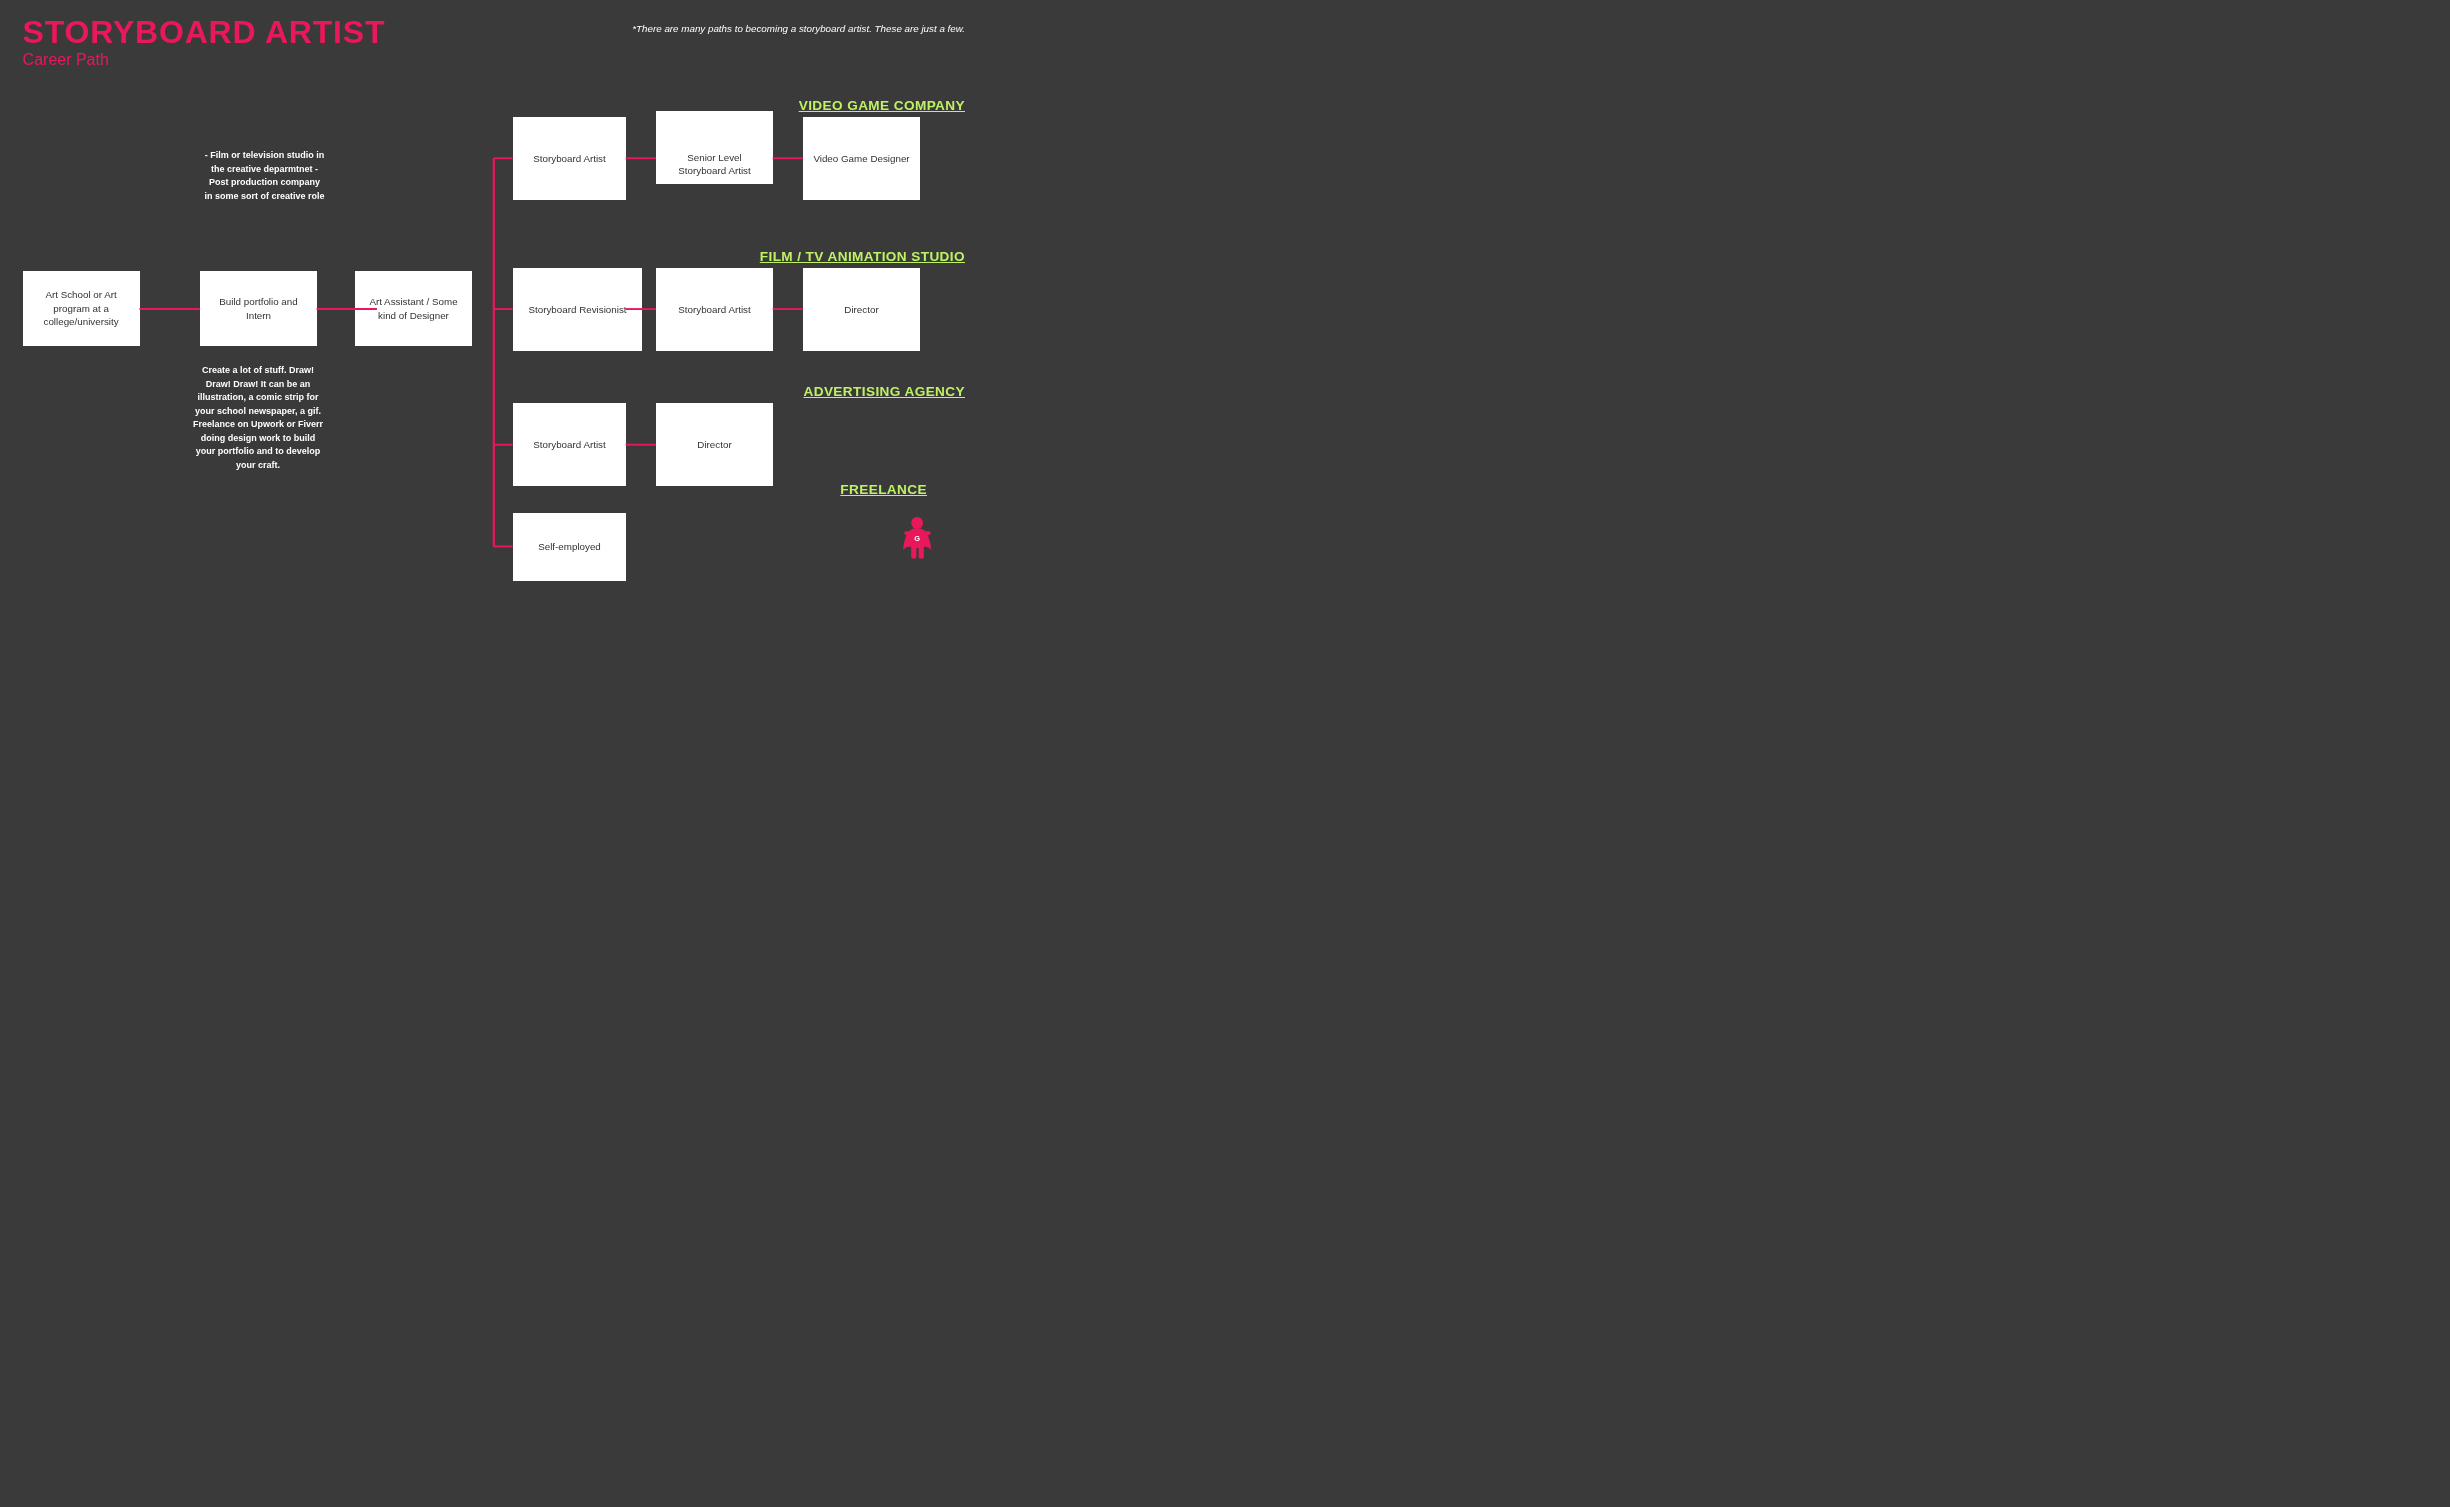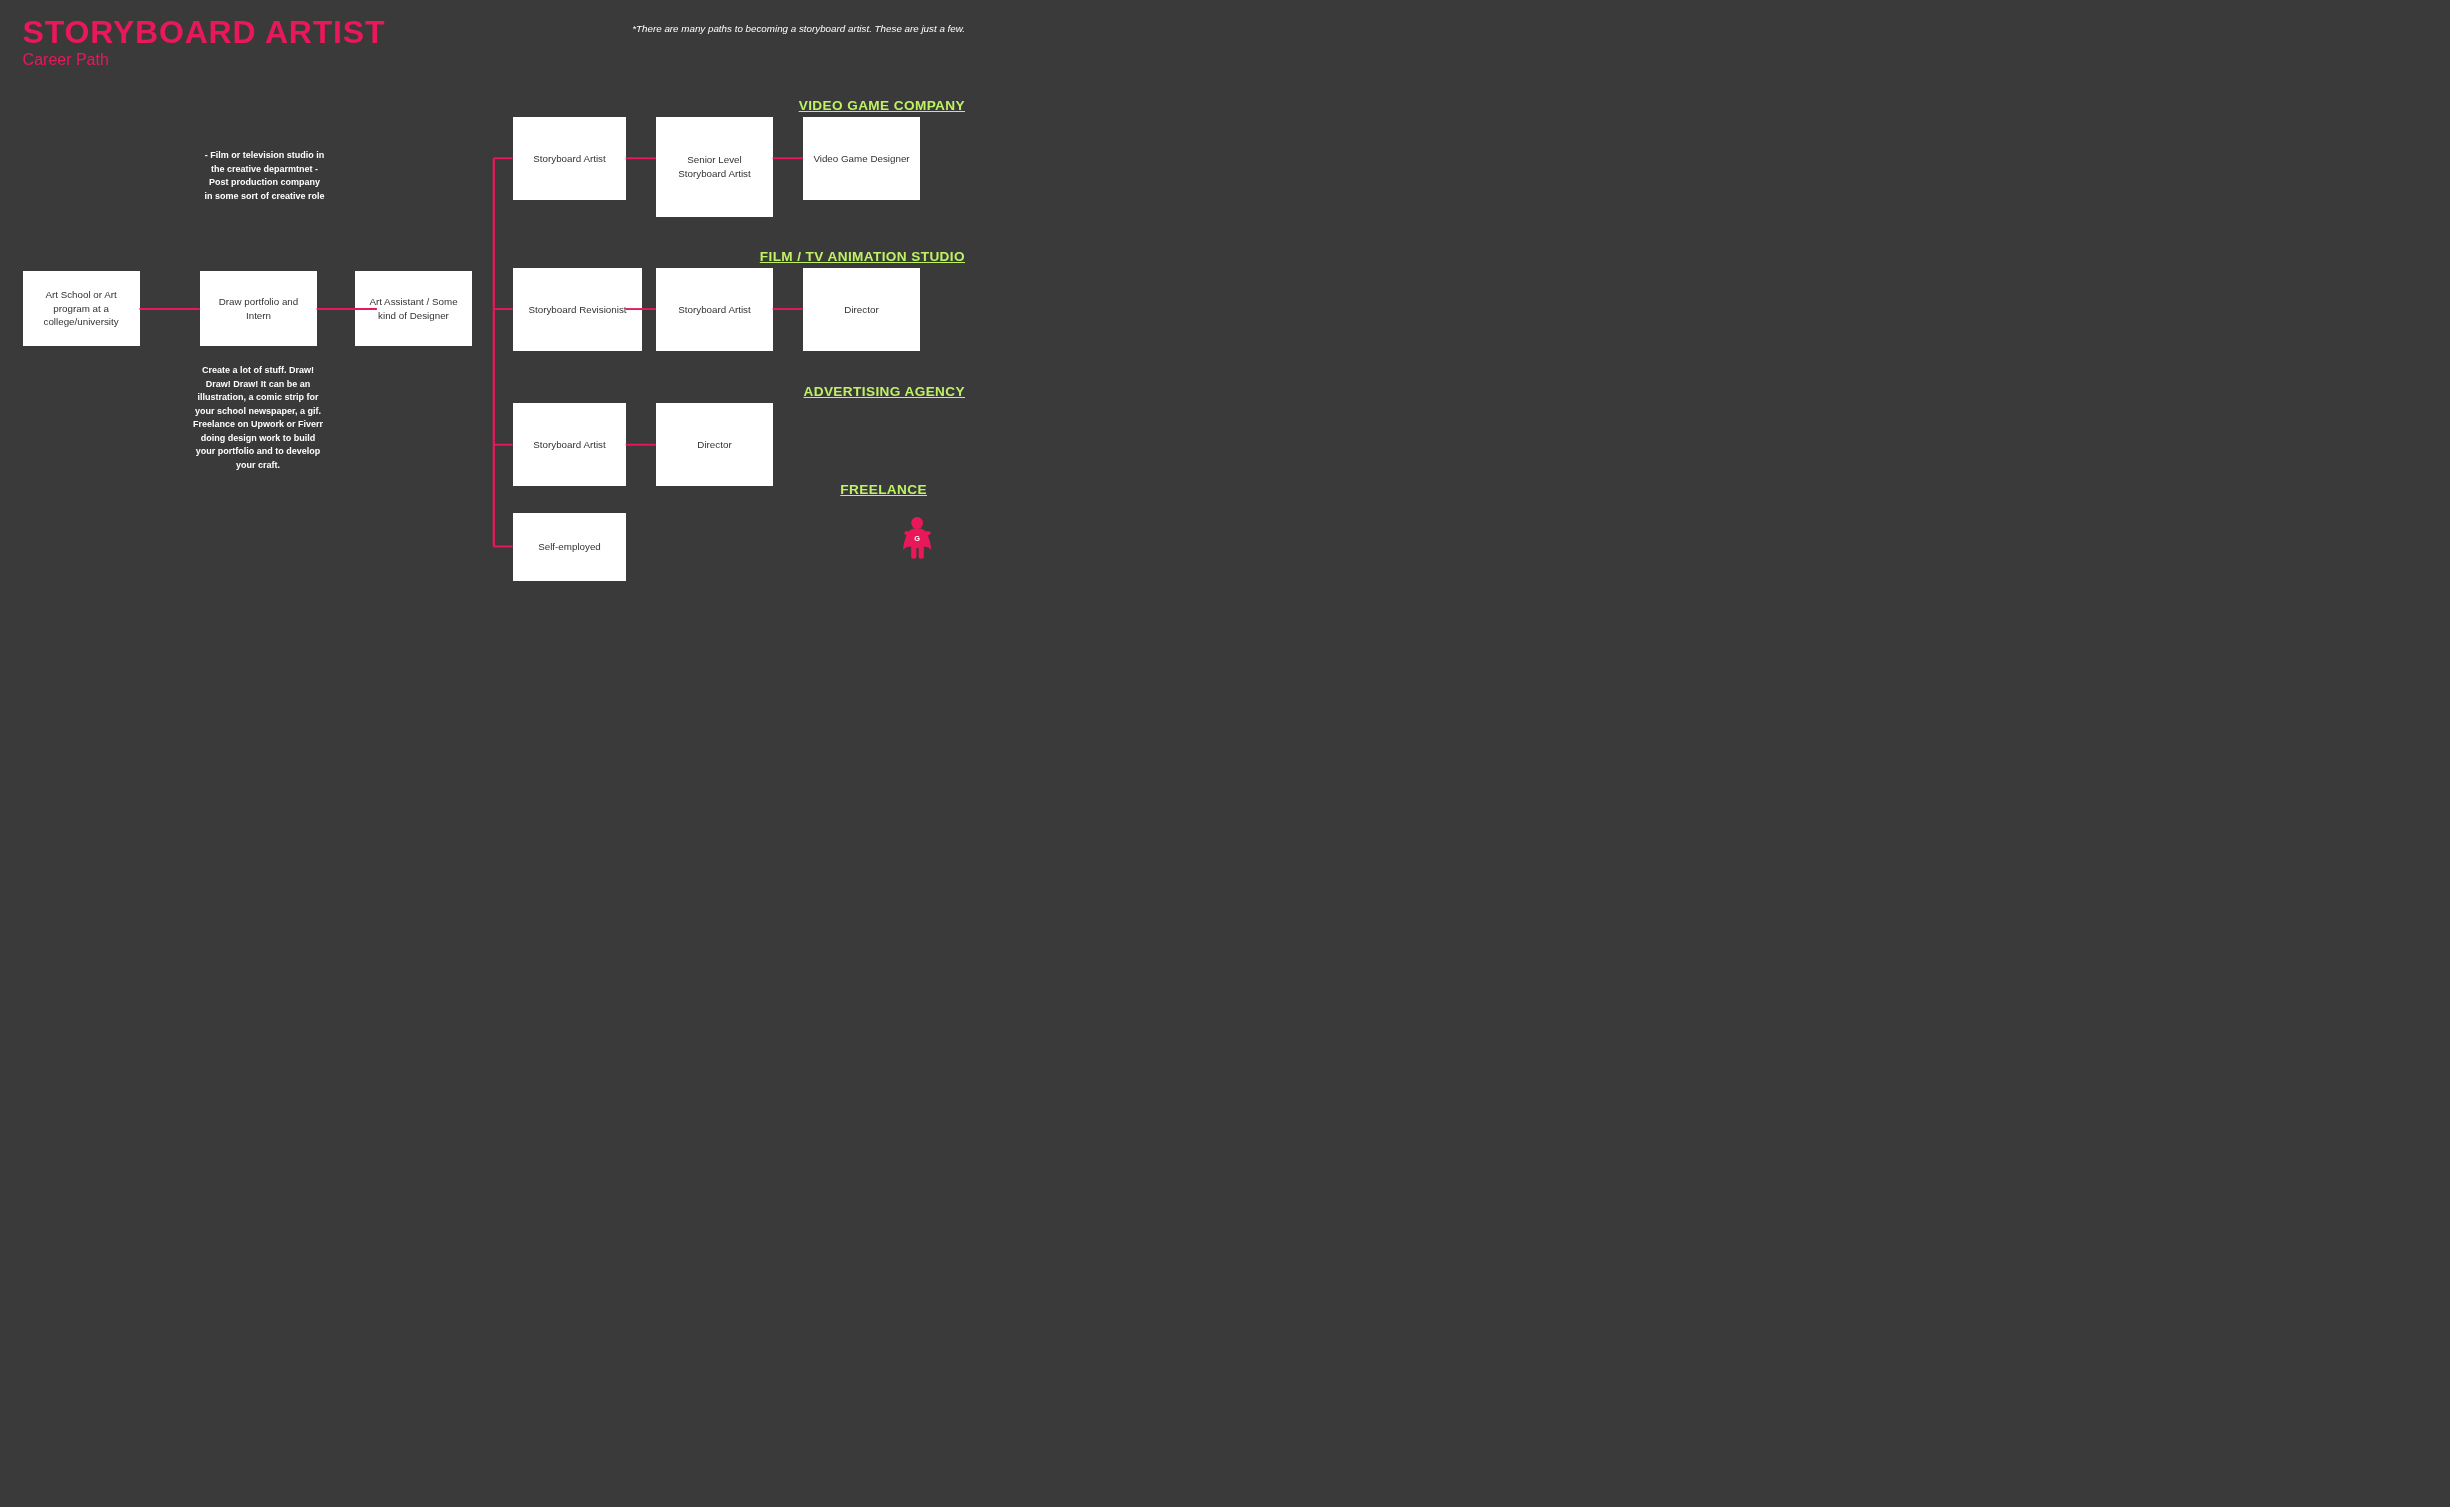--- a/index.html
+++ b/index.html
@@ -139,32 +139,32 @@
 to build your
 portfolio and to
 develop your
 craft.</div>
 
   <div class="card" style="left: 22.6px; top: 271px; width: 117px; height: 75px;">
     <span>Art School or Art program at a college/university</span>
   </div>
 
   <div class="card" style="left: 200px; top: 271px; width: 117px; height: 75px;">
-    <span>Draw portfolio and Intern</span>
+    <span>Build portfolio and Intern</span>
   </div>
 
   <div class="card" style="left: 355px; top: 271px; width: 117px; height: 75px;">
     <span>Art Assistant / Some kind of Designer</span>
   </div>
 
   <div class="card" style="left: 513px; top: 117px; width: 113px; height: 83px;">
     <span>Storyboard Artist</span>
   </div>
 
-  <div class="card" style="left: 656px; top: 117px; width: 117px; height: 100px;">
+  <div class="card" style="left: 656px; top: 111px; width: 117px; height: 73px; align-items: flex-end;">
     <span>Senior Level Storyboard Artist</span>
   </div>
 
   <div class="card" style="left: 803px; top: 117px; width: 117px; height: 83px;">
     <span>Video Game Designer</span>
   </div>
 
   <div class="card" style="left: 513px; top: 268px; width: 129px; height: 83px;">
     <span>Storyboard Revisionist</span>
   </div>

